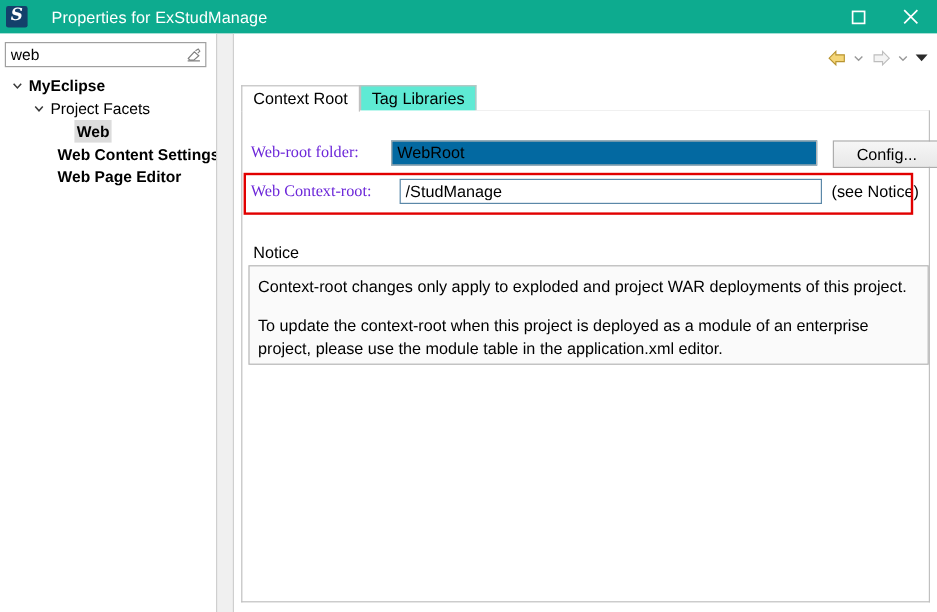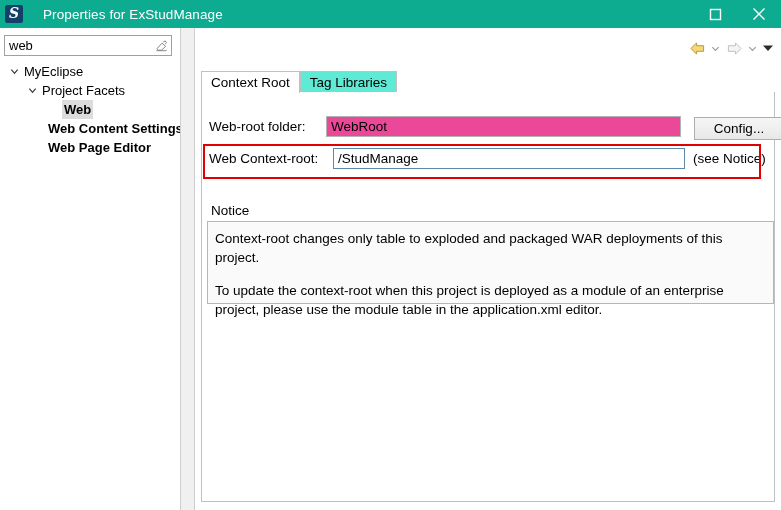--- a/index.html
+++ b/index.html
@@ -218,31 +218,32 @@
 
   
   .form-row {
     position: absolute;
     display: flex;
     align-items: center;
   }
   .form-label {
     font-size: 13.5px;
     white-space: nowrap;
-    color: #000000;
+    color: #6d28d9;
+    font-family: Liberation Serif, serif;
   }
   .txtfield {
     box-sizing: border-box;
     height: 21px;
     font-family: "Liberation Sans", sans-serif;
     font-size: 13.5px;
     line-height: 19px;
     padding: 0 4px;
     border: 1px solid #b4b4b4;
-    background: #ec4899;
+    background: #0369a1;
     color: #000;
     outline: none;
   }
   .txtfield.editable {
     background: #ffffff;
     border: 1px solid #5b88a8;
   }
   .btn {
     box-sizing: border-box;
     height: 23px;
@@ -306,21 +307,21 @@
       <svg width="13" height="13" viewBox="0 0 14 14">
         <path d="M2 10.5 L7.5 4.5 L11.5 8 L7 12 L3.5 12 Z" fill="none" stroke="#808080" stroke-width="1"></path>
         <path d="M8.5 3.6 L11 2 L12.4 4 L10.6 5.7" fill="none" stroke="#808080" stroke-width="1"></path>
         <path d="M1.5 12.6 L12.5 12.6" stroke="#808080" stroke-width="1"></path>
       </svg>
     </span>
   </div>
 
   <div class="tree">
 
-    <div class="tree-row" style="padding-left:6px;">
+    <div class="tree-row" style="padding-left:6px;font-weight:bold;">
       <span class="twisty">
         <svg width="9" height="9" viewBox="0 0 10 10">
             <path d="M1.5 3 L5 7 L8.5 3" fill="none" stroke="#3a3a3a" stroke-width="1.4"></path>
           </svg>
       </span>
       <span class="tree-label">MyEclipse</span>
     </div>
 
     <div class="tree-row" style="padding-left:24px;">
       <span class="twisty">
@@ -393,19 +394,19 @@
 
   <div class="form-row" style="left:14px; top:123px; width:560px;">
     <span class="form-label">Web Context-root:</span>
     <input class="txtfield editable" type="text" style="position: absolute; left: 124px; width: 352px;" value="/StudManage">
     <span class="hint" style="position:absolute; left:484px;">(see Notice)</span>
   </div>
 
   <div style="position:absolute; left:16px; top:175px; font-size:13.5px;">Notice</div>
 
   <div style="position:absolute; left:12px; top:193px; width:567px; height:83px; box-sizing:border-box; border:1px solid #b6b6b6; background:#fafafa; padding:7px 7px 0 7px;">
-    <p class="notice-p">Context-root changes only table to exploded and packaged WAR deployments of this project.</p>
+    <p class="notice-p">Context-root changes only apply to exploded and project WAR deployments of this project.</p>
     <p class="notice-p">To update the context-root when this project is deployed as a module of an enterprise project, please use the module table in the application.xml editor.</p>
   </div>
 
 </div>
 
 <div class="redbox" style="left:203px; top:144px; width:558px; height:35px;"></div>
 
 </body></html>

